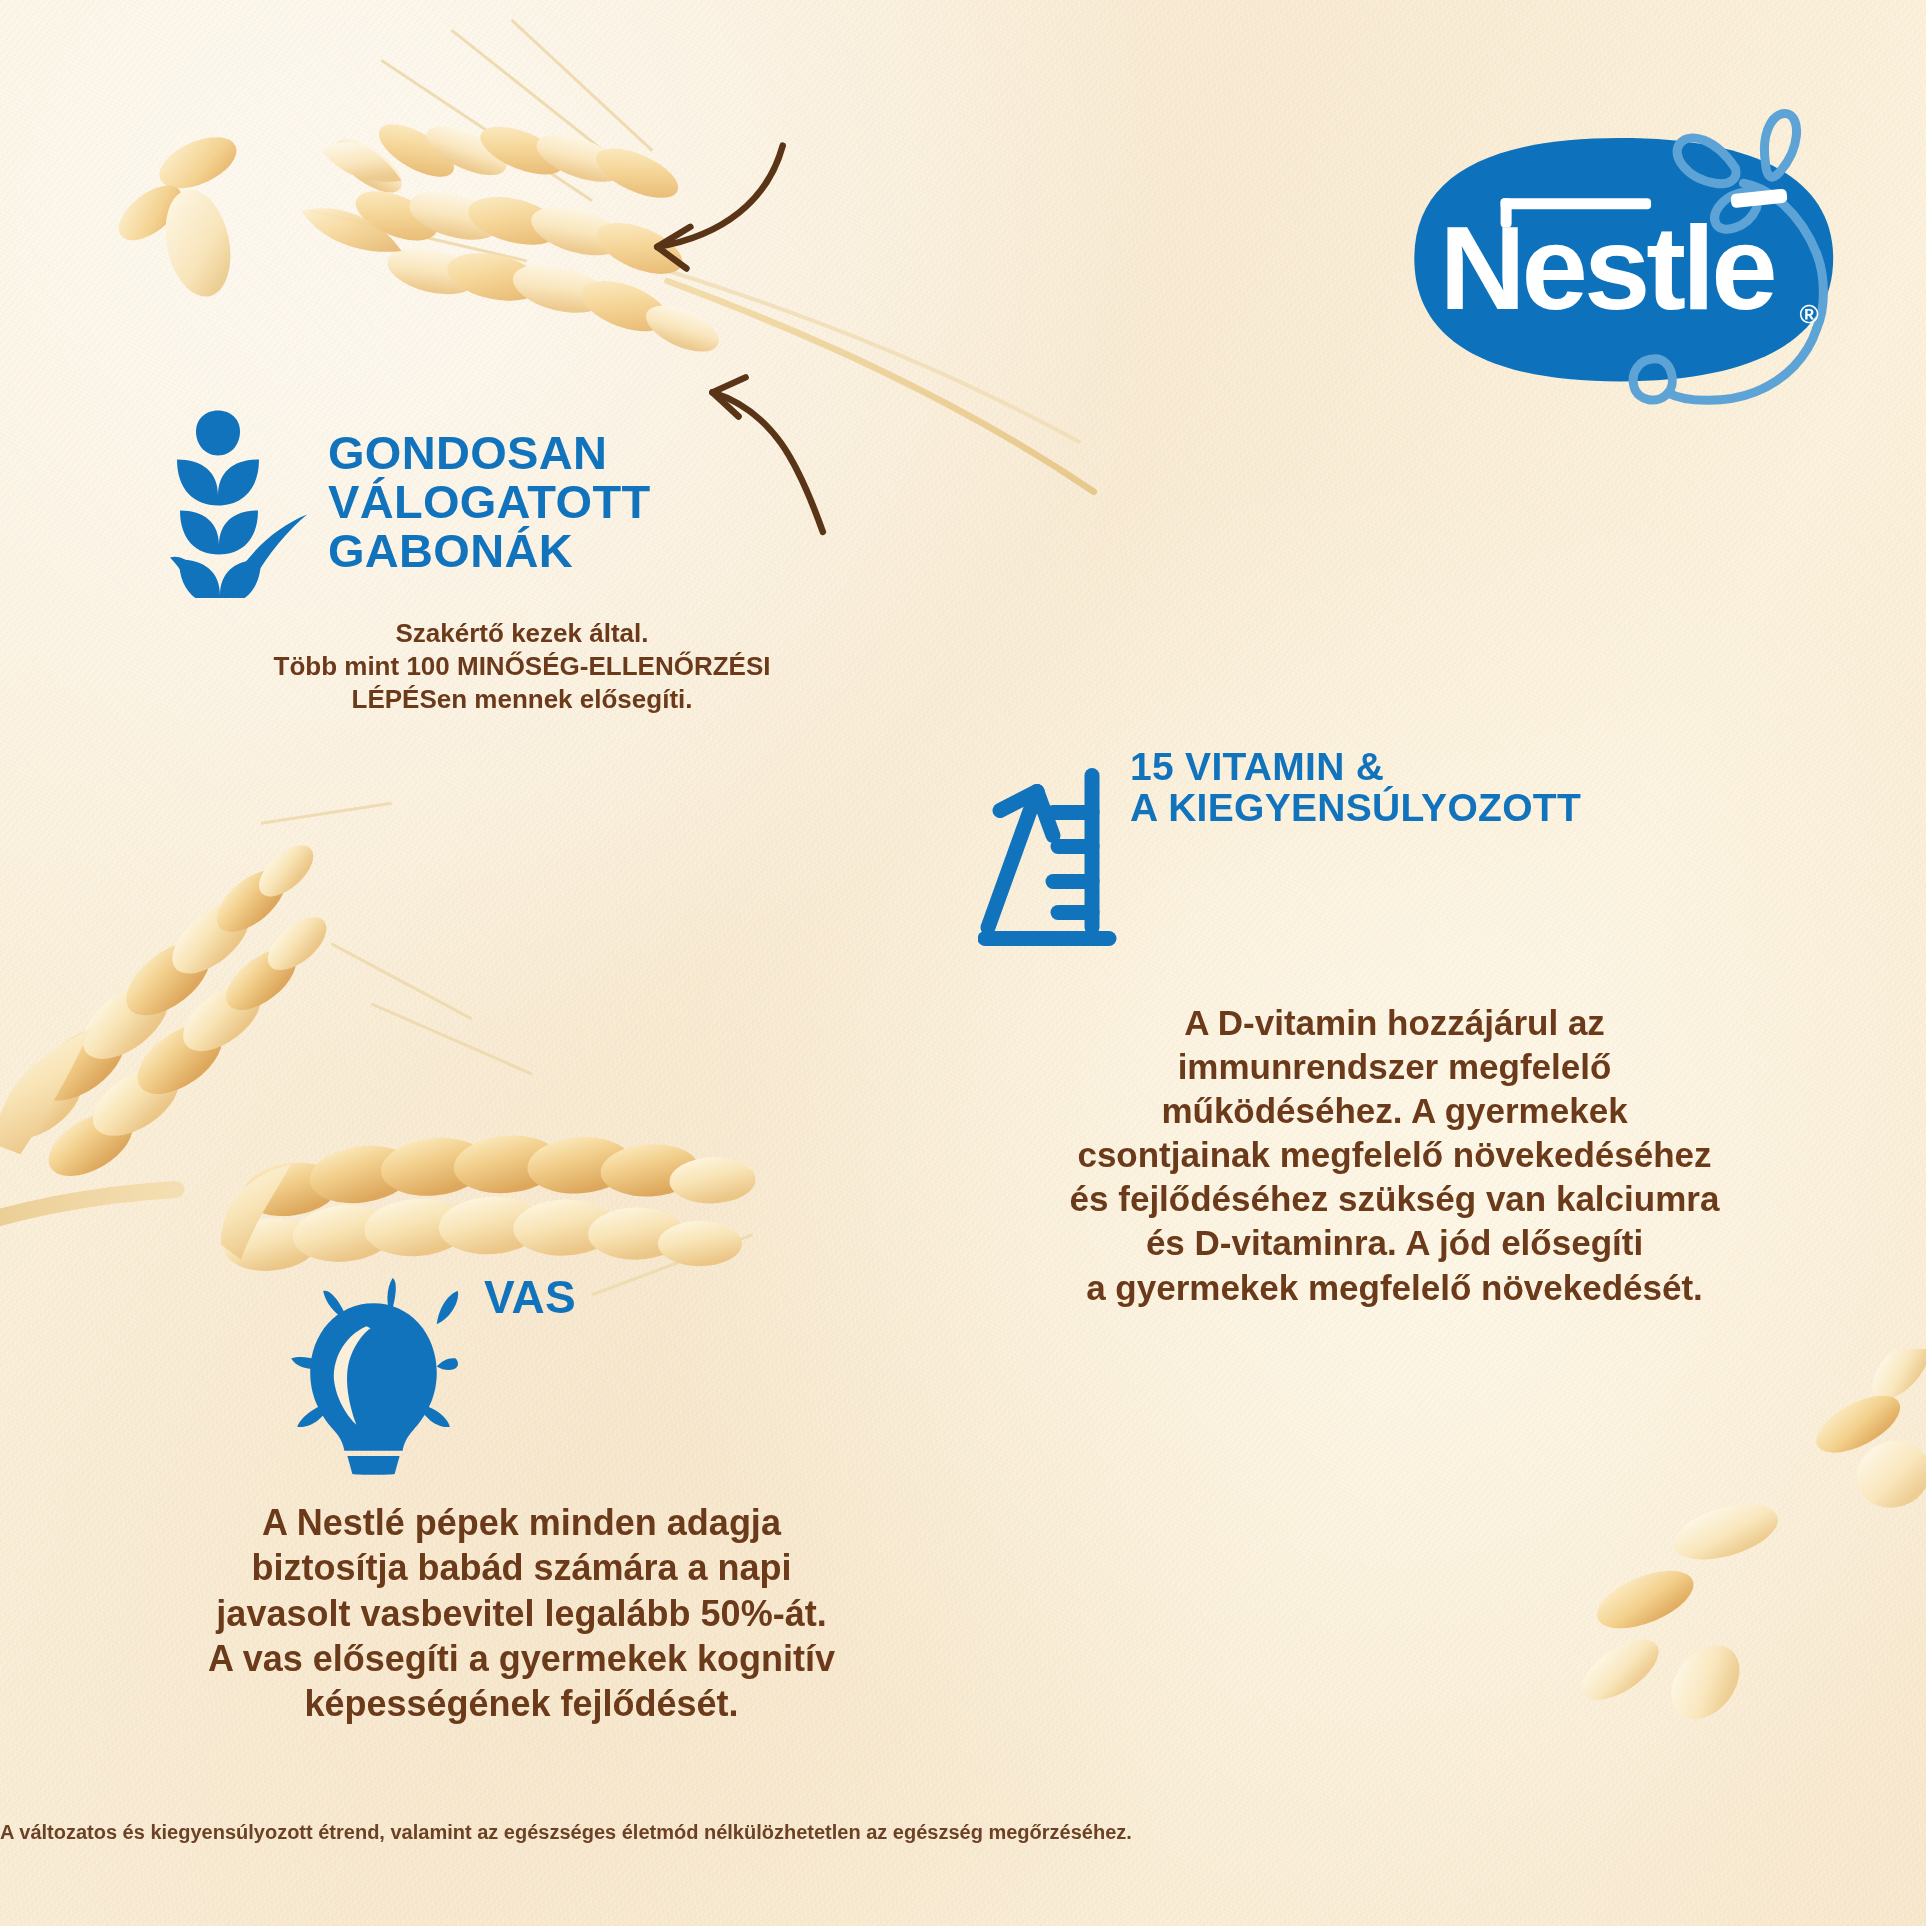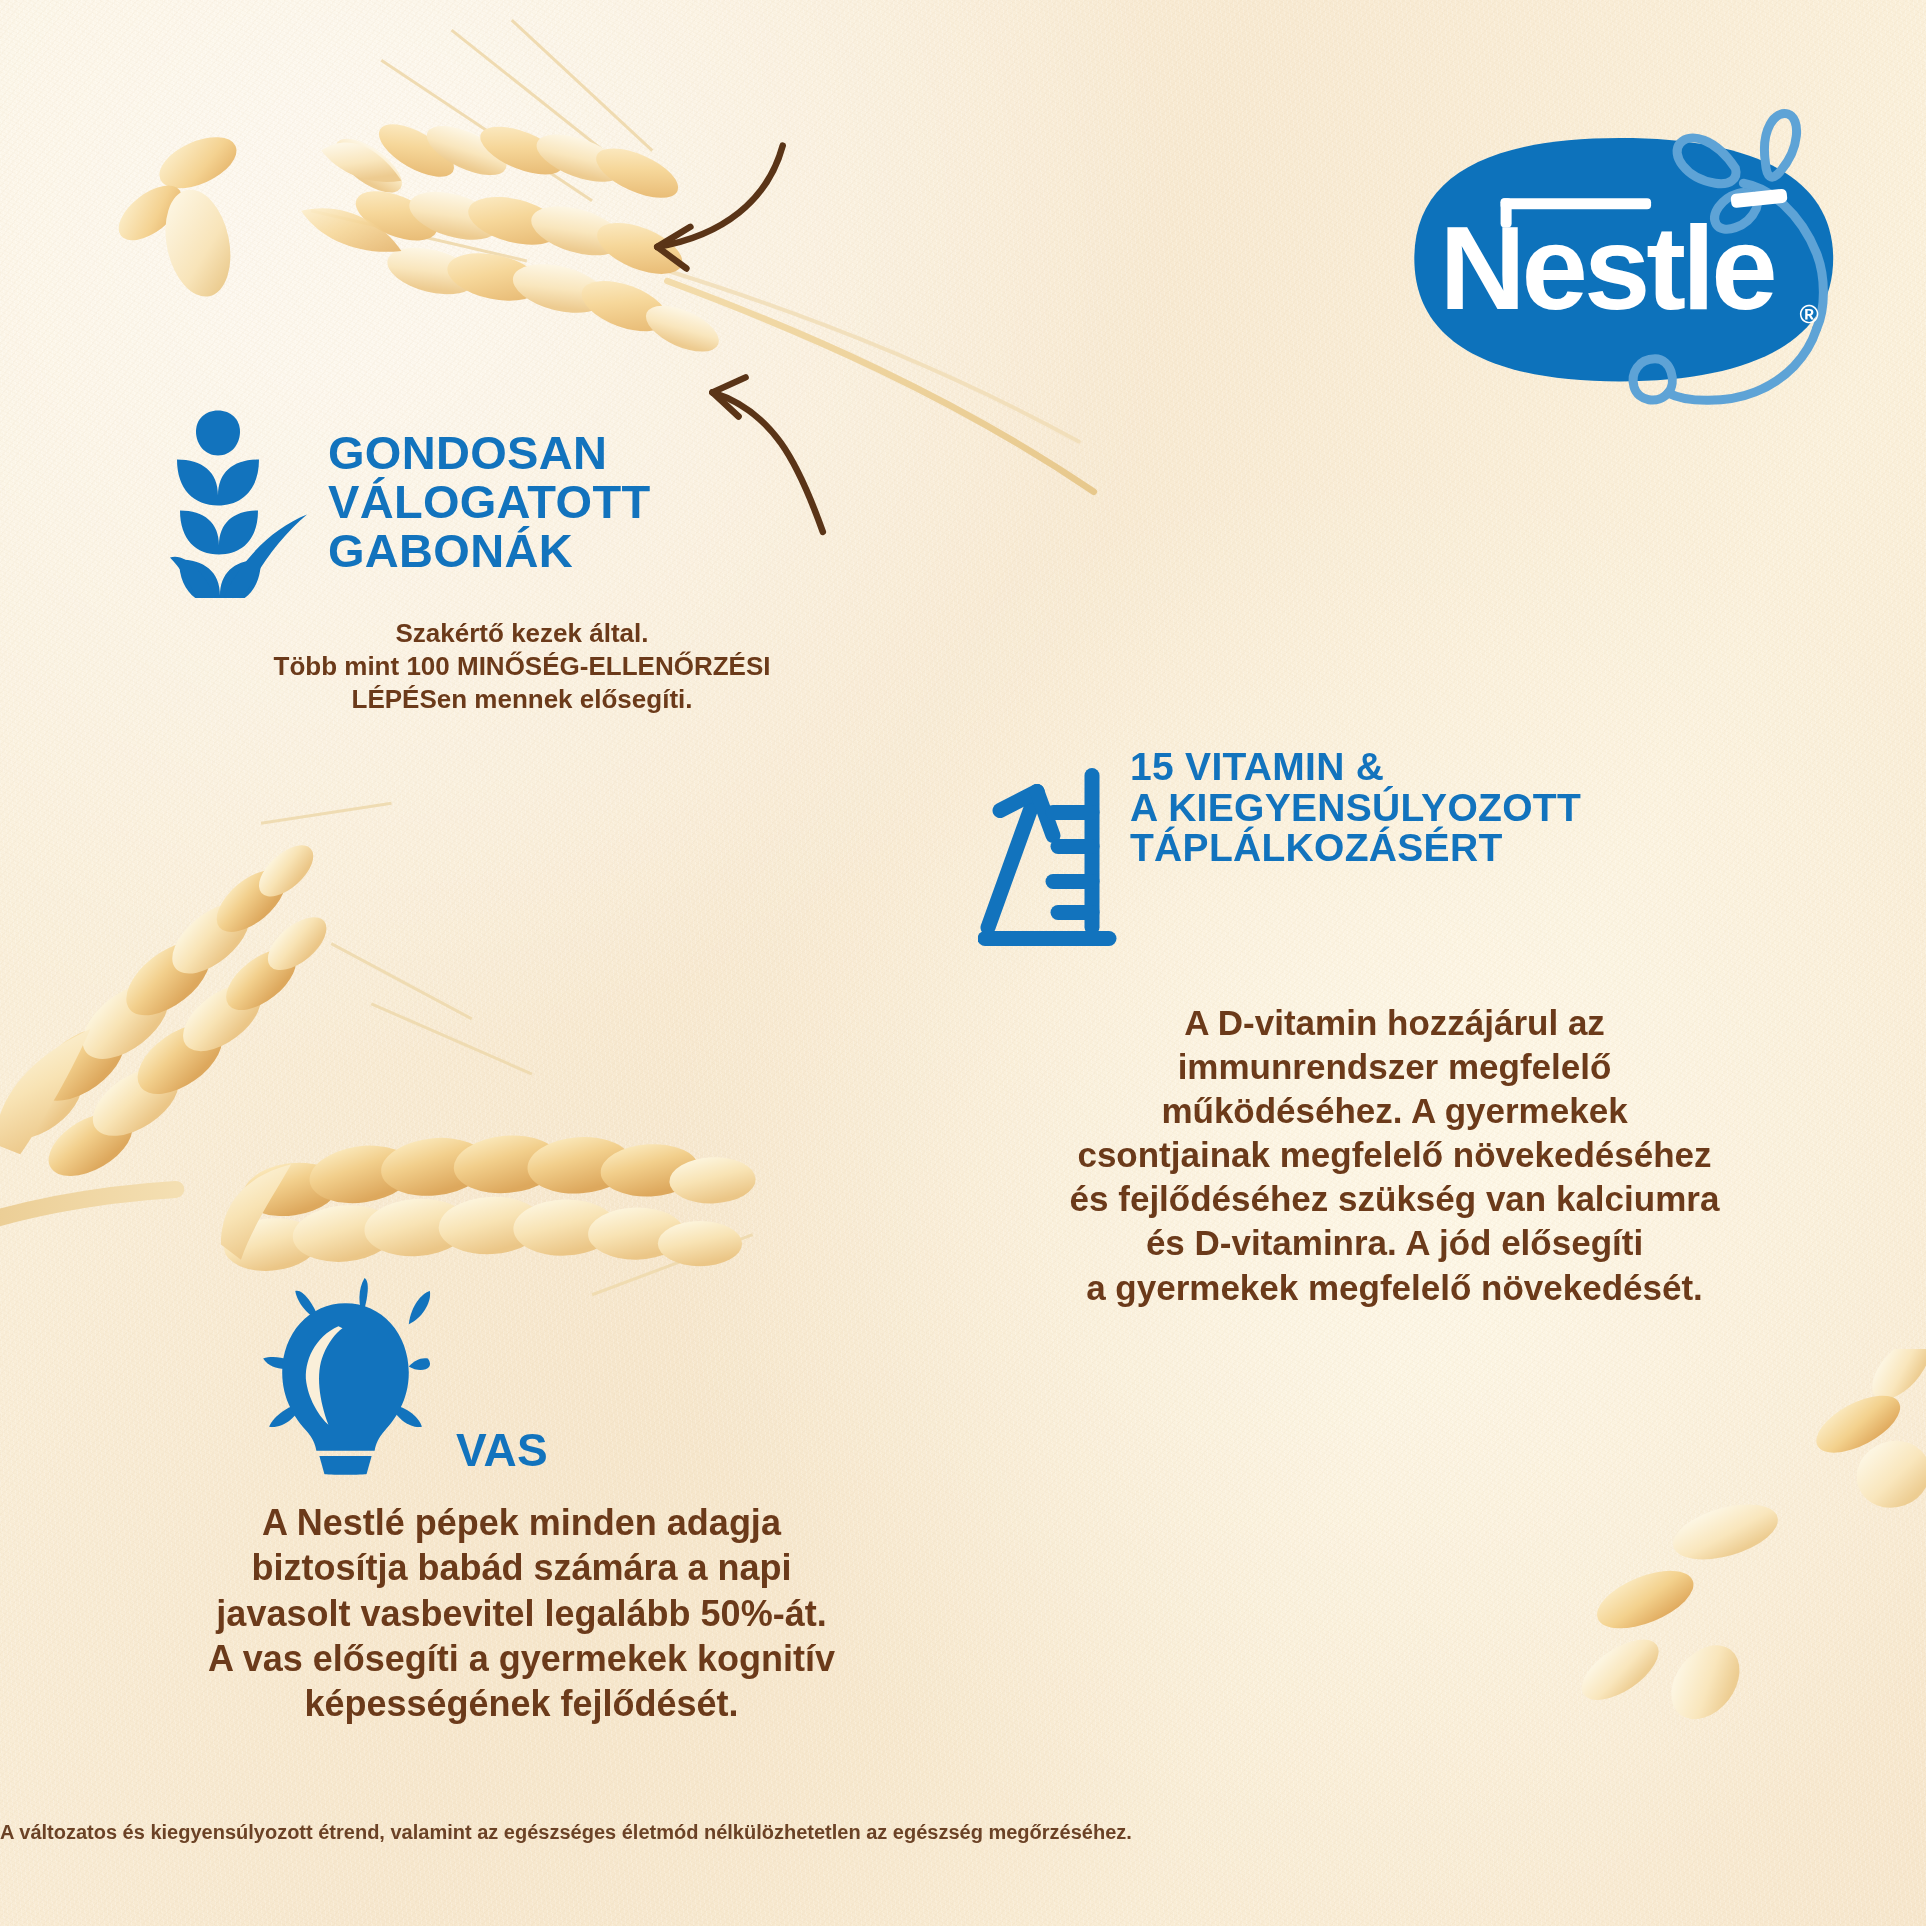--- a/index.html
+++ b/index.html
@@ -323,35 +323,34 @@
           <path d="M150 238 L228 238"></path>
           <path d="M160 300 L228 300"></path>
 
           <path d="M14 352 L262 352"></path>
         </g>
       </svg>
     </div>
     <div class="head-text" style="font-size:39px;margin-left:12px;text-align:left;width:652px;">
       <div>15 VITAMIN &amp;</div>
       <div>A KIEGYENSÚLYOZOTT</div>
-      <div>TÁPLÁLKOZÁSÉRT</div>
     </div>
   </div>
 
   <div class="body-text" style="left:968px;top:1001px;width:853px;font-size:35px;">
     <div>A D-vitamin hozzájárul az</div>
     <div>immunrendszer megfelelő</div>
     <div>működéséhez. A gyermekek</div>
     <div>csontjainak megfelelő növekedéséhez</div>
     <div>és fejlődéséhez szükség van kalciumra</div>
     <div>és D-vitaminra. A jód elősegíti</div>
     <div>a gyermekek megfelelő növekedését.</div>
   </div>
 
-  <div class="feature-head" style="left:240px;top:1274px;width:451px;height:201px;align-items:flex-end;">
+  <div class="feature-head" style="left:268px;top:1274px;width:451px;height:201px;align-items:flex-start;">
     <div style="width:211px;height:201px;flex:0 0 211px;">
       <svg width="211" height="201" viewBox="0 0 420 400">
         <g fill="#1273bd">
 
           <path d="M248 8 C258 14, 256 44, 244 82 C236 64, 234 30, 248 8 Z"></path>
           <path d="M110 34 C122 28, 146 56, 158 92 C136 84, 114 58, 110 34 Z"></path>
           <path d="M378 34 C382 58, 360 90, 336 100 C340 64, 362 38, 378 34 Z"></path>
           <path d="M46 168 C70 160, 104 170, 118 180 C100 194, 62 192, 46 168 Z"></path>
           <path d="M374 168 C390 190, 358 198, 336 184 C348 172, 358 166, 374 168 Z"></path>
           <path d="M58 304 C66 282, 100 260, 122 258 C114 286, 84 308, 58 304 Z"></path>

